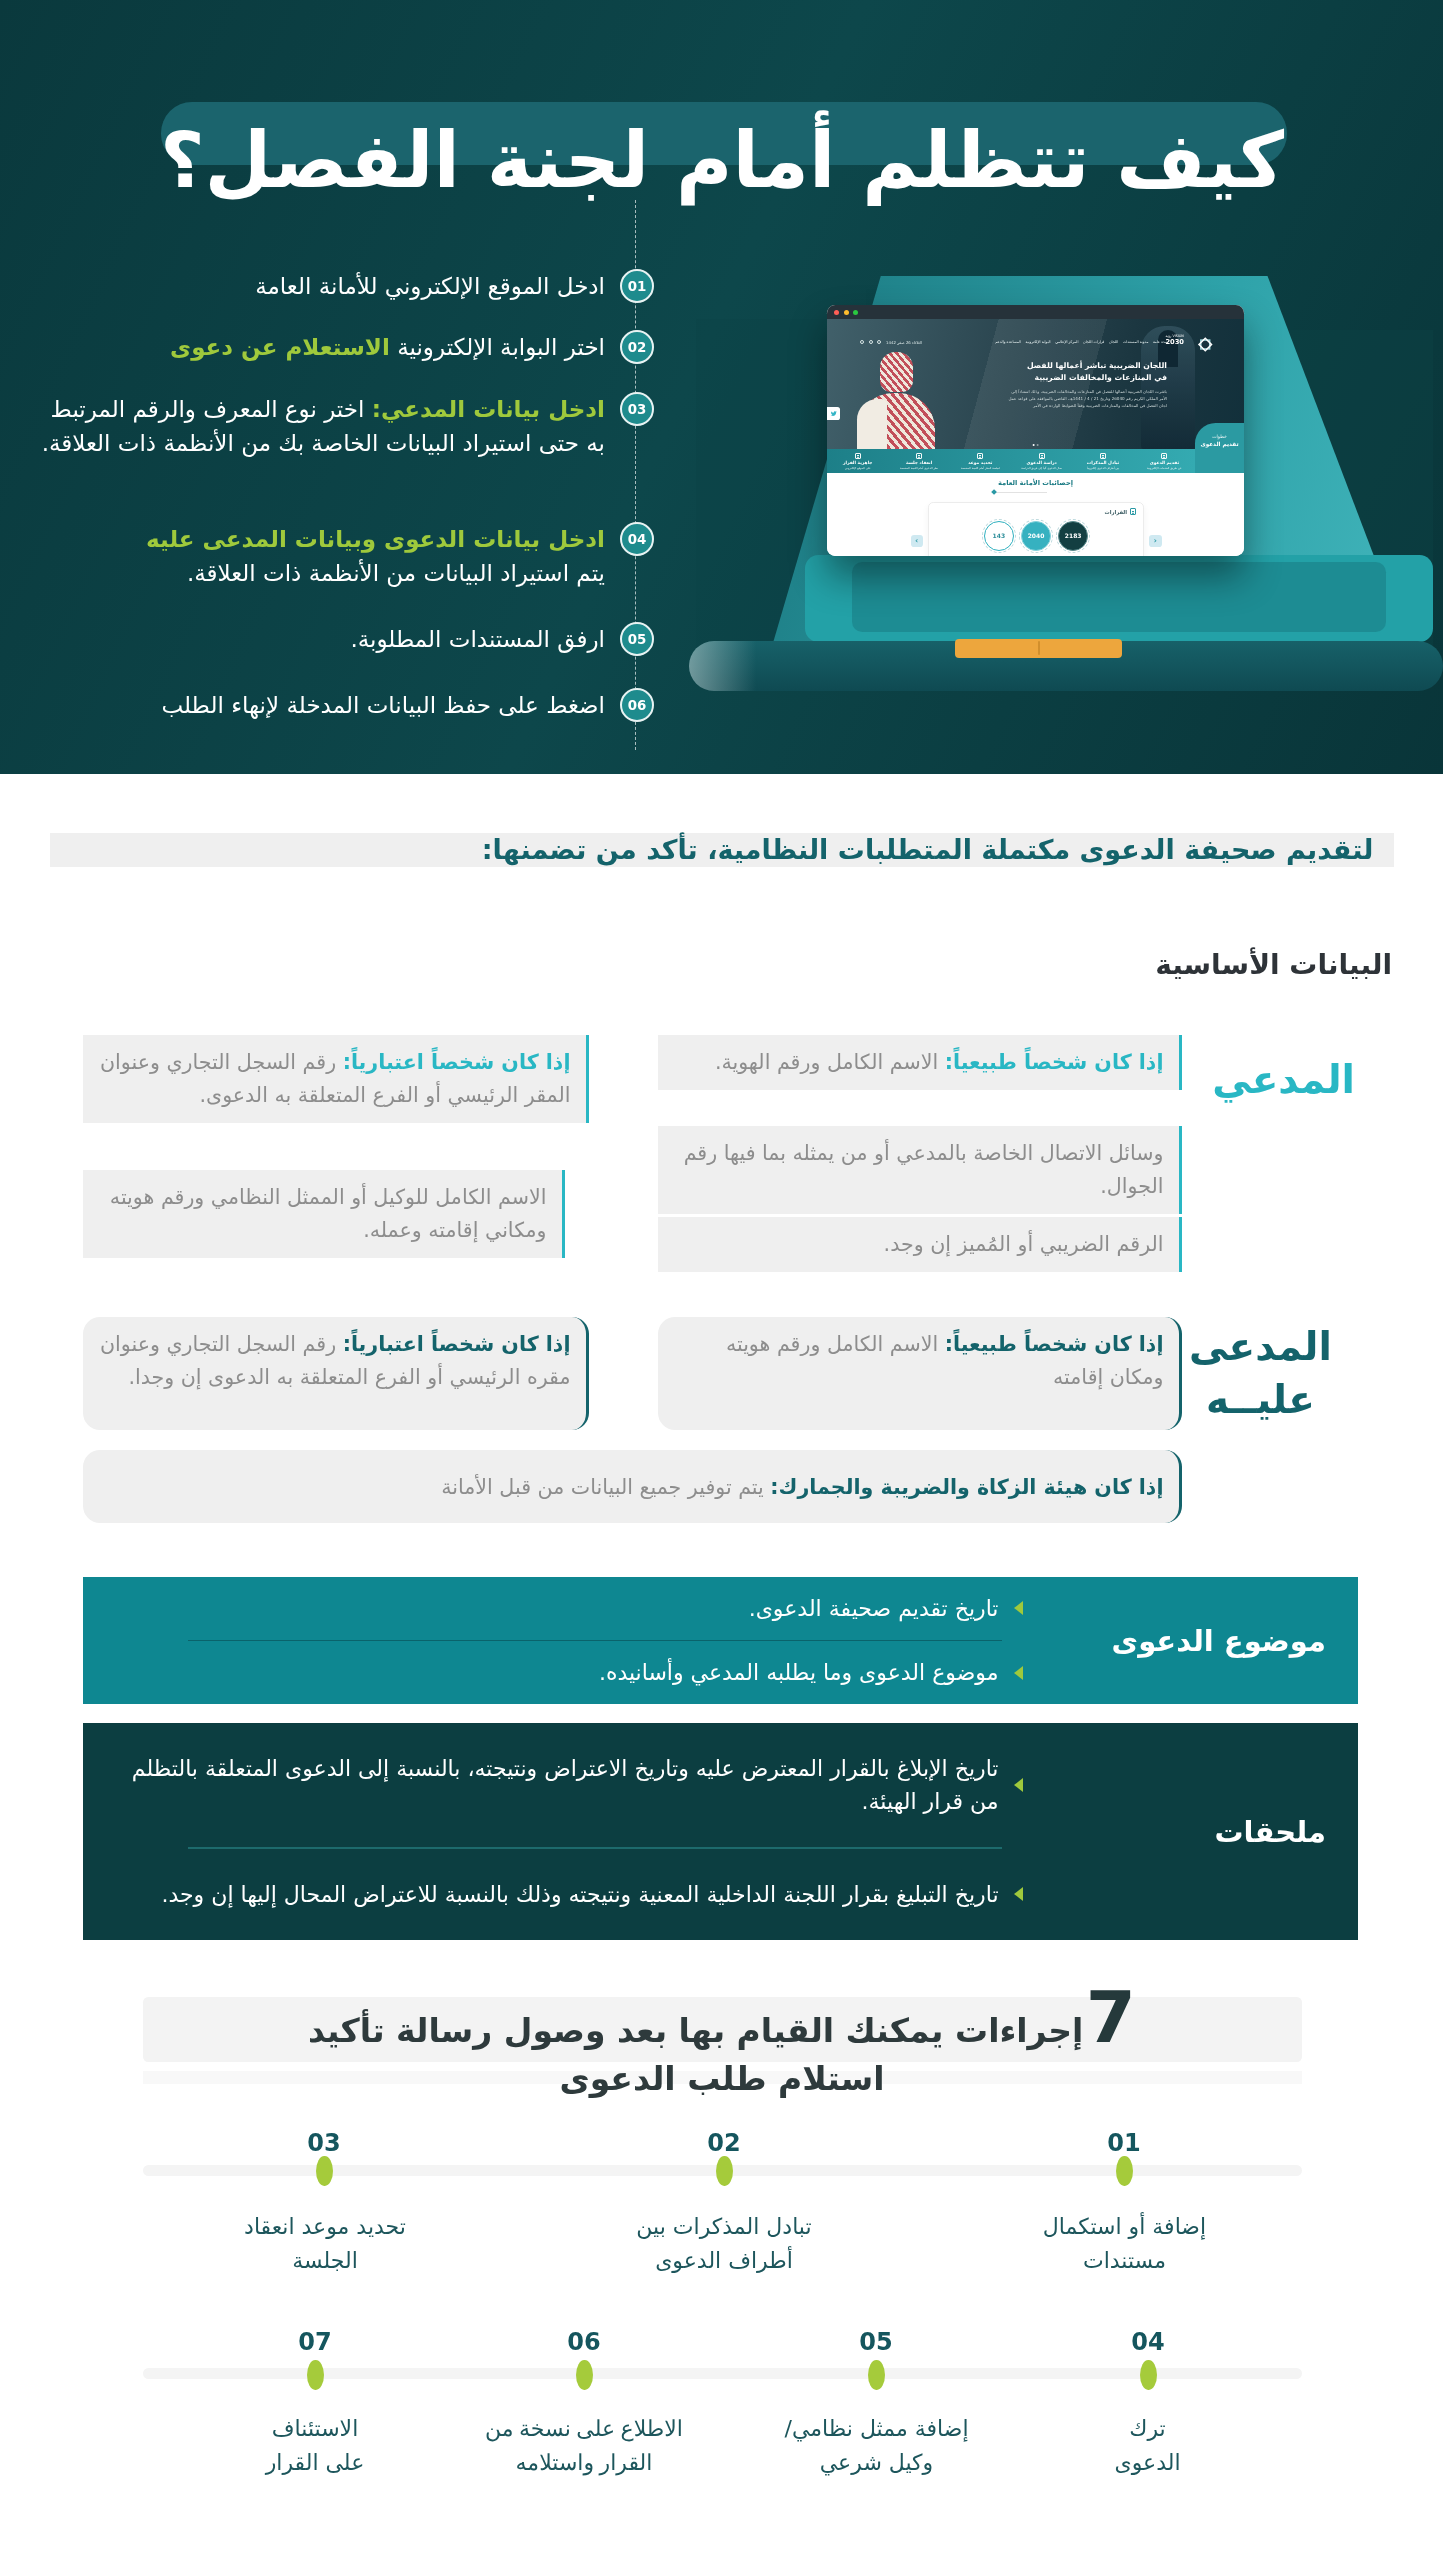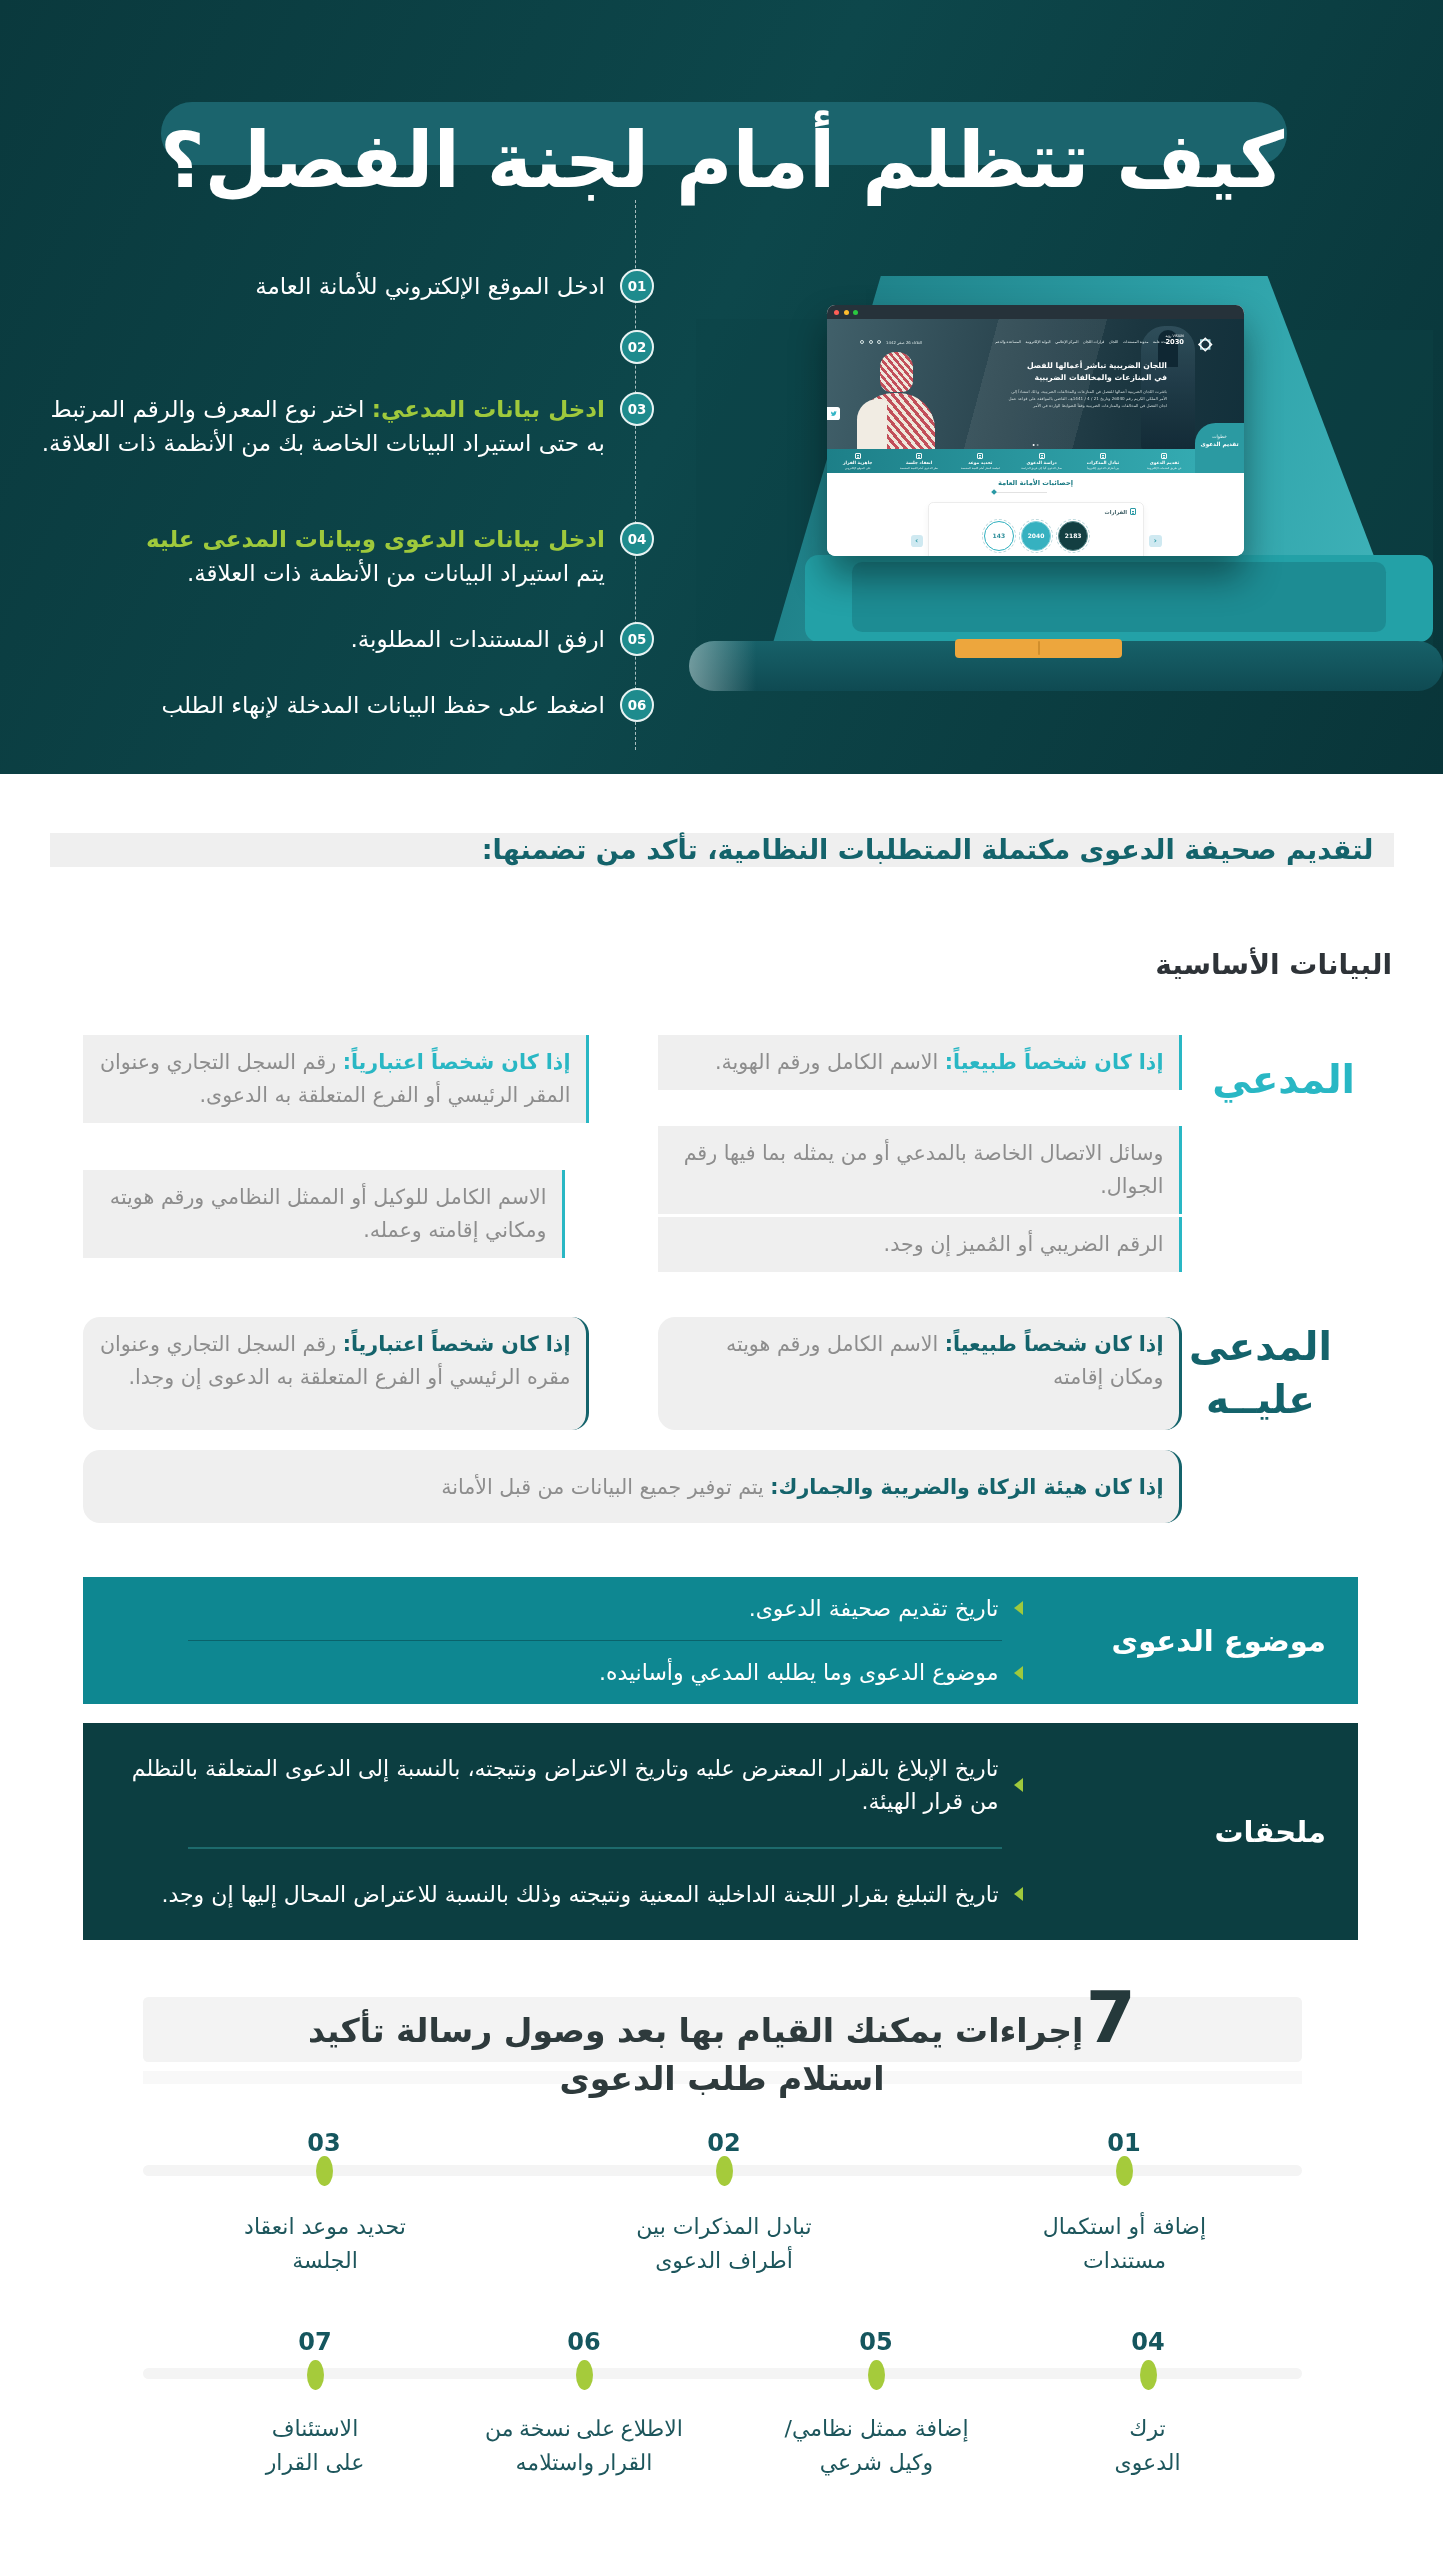--- a/index.html
+++ b/index.html
@@ -204,20 +204,21 @@
         <span>04</span>
       </div>
     <div class="step-badge b5">
         <span>05</span>
       </div>
     <div class="step-badge b6">
         <span>06</span>
       </div>
 
     <div class="step s1"><span>ادخل الموقع الإلكتروني للأمانة العامة</span><span class="hl"></span><span></span></div>
+    <div class="step s2"><span>اختر البوابة الإلكترونية </span><span class="hl">الاستعلام عن دعوى</span><span></span></div>
     <div class="step s3"><span></span><span class="hl">ادخل بيانات المدعي:</span><span> اختر نوع المعرف والرقم المرتبط به حتى استيراد البيانات الخاصة بك من الأنظمة ذات العلاقة.</span></div>
     <div class="step s4"><span></span><span class="hl">ادخل بيانات الدعوى وبيانات المدعى عليه</span><span>يتم استيراد البيانات من الأنظمة ذات العلاقة.</span></div>
     <div class="step s5"><span>ارفق المستندات المطلوبة.</span><span class="hl"></span><span></span></div>
     <div class="step s6"><span>اضغط على حفظ البيانات المدخلة لإنهاء الطلب</span><span class="hl"></span><span></span></div>
 
     <div class="screen-back"></div>
     <div class="deck">
         <div class="deck-inner"></div>
       </div>
     <div class="front-edge"></div>

